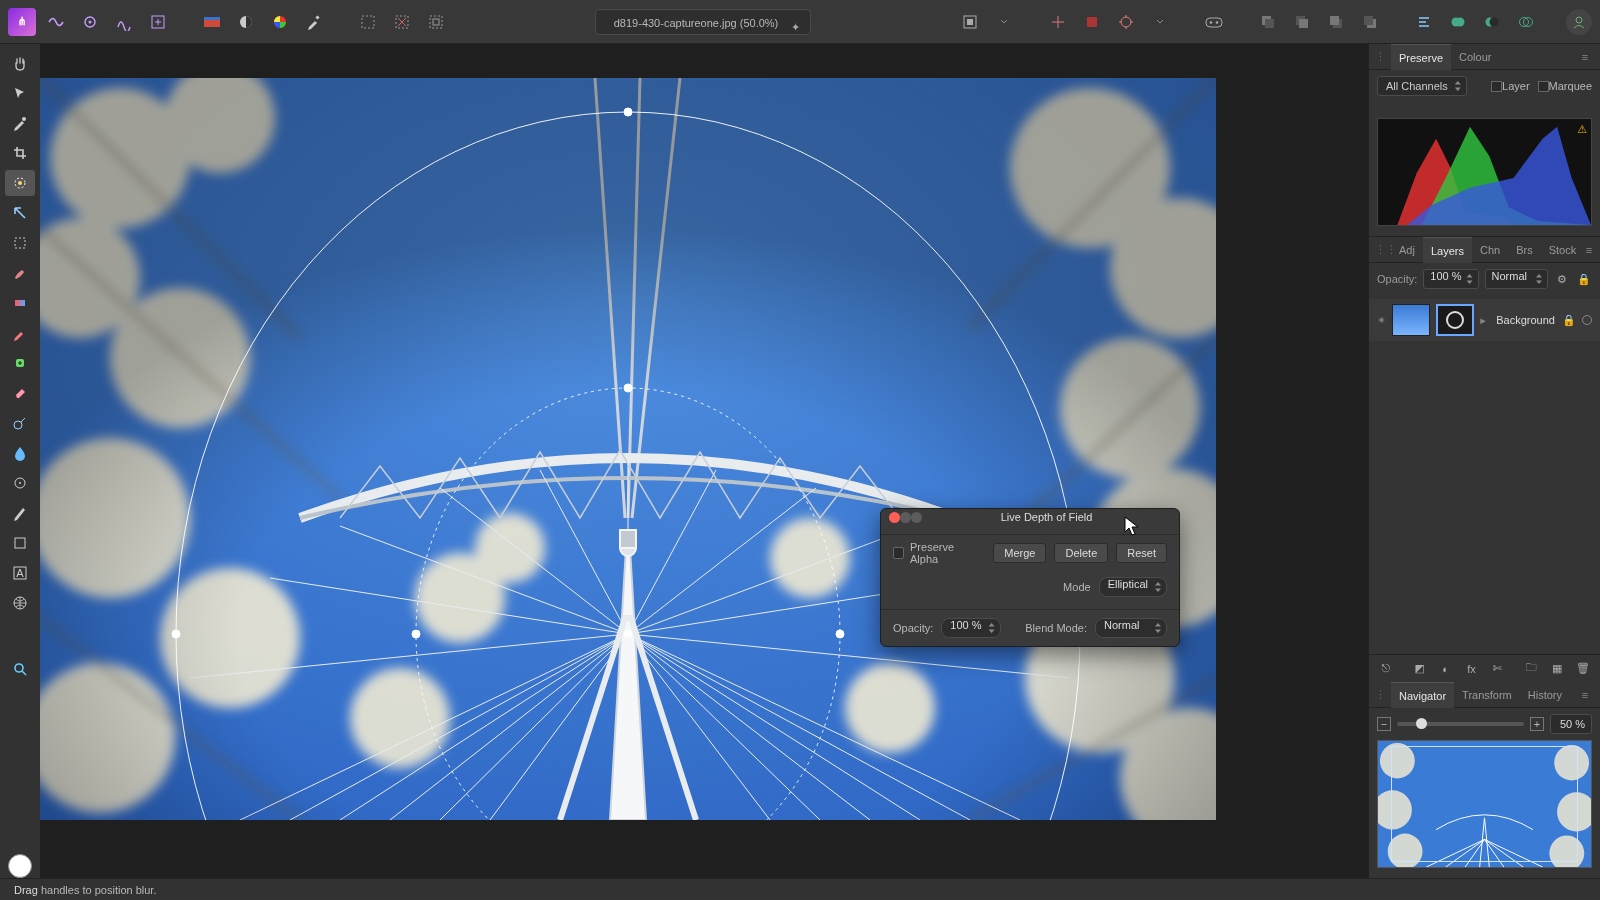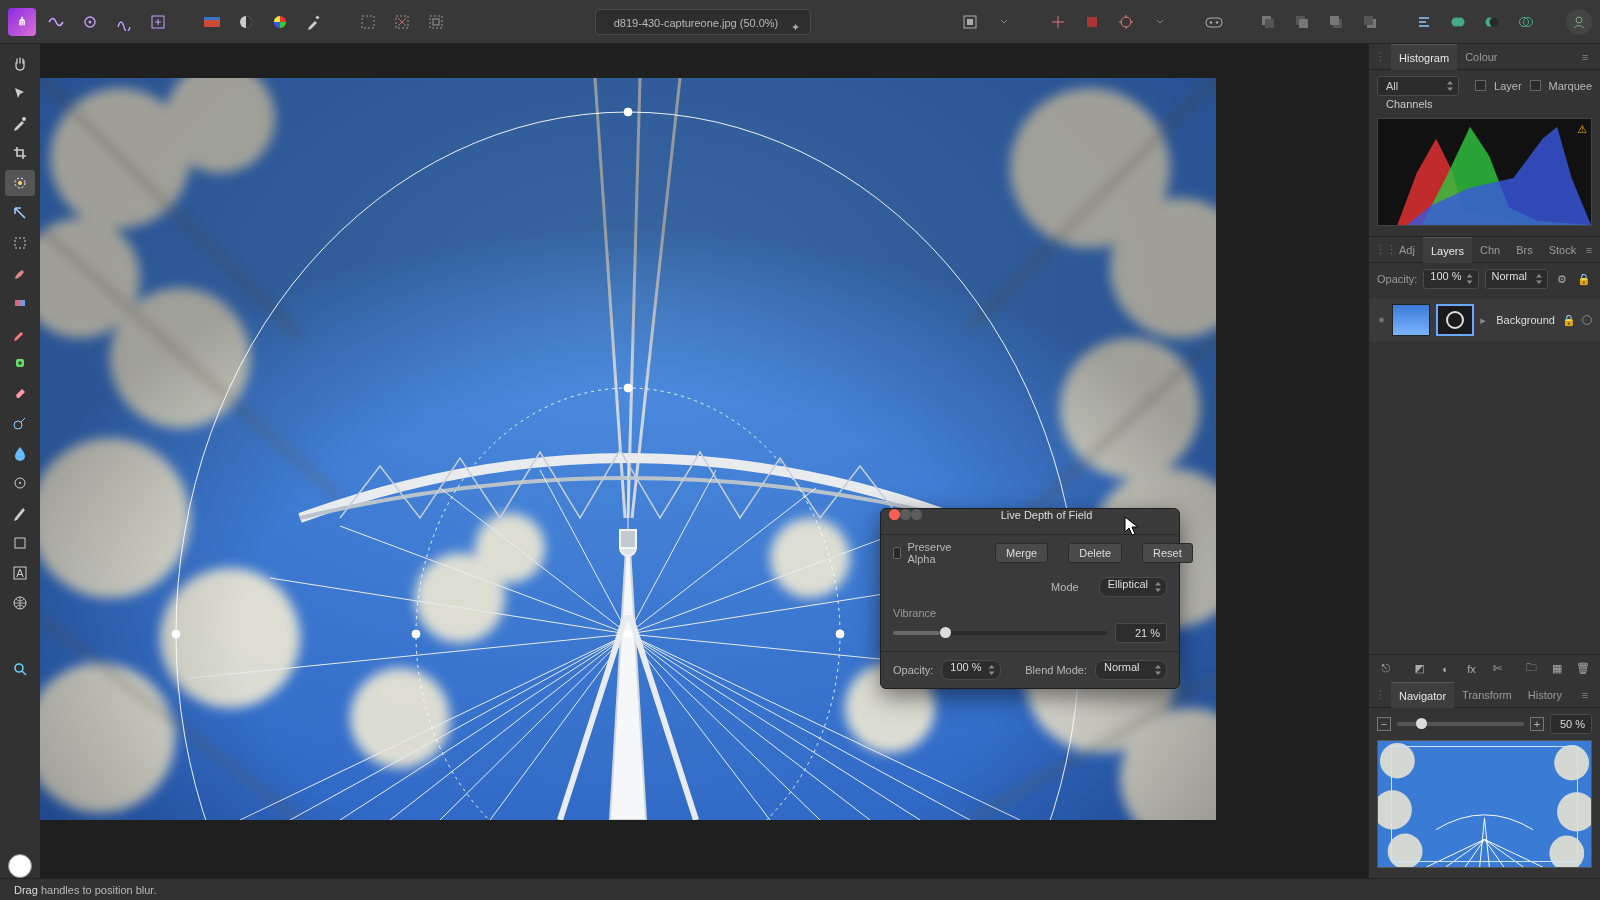--- a/index.html
+++ b/index.html
@@ -30,21 +30,21 @@
 .panel-tabs{height:26px;display:flex;align-items:center;gap:0;border-bottom:1px solid #222;padding:0 6px}
 .panel-tabs .grip{width:12px;color:#666;margin-right:4px}
 .ptab{padding:0 8px;height:26px;line-height:26px;color:#9a9a9a;cursor:pointer}
 .ptab.active{background:#3e3e3e;color:#e6e6e6;border-top:1px solid #555}
 .ptab-menu{margin-left:auto;width:18px;text-align:center;color:#888}
 
 .hist-panel{padding:6px 8px 10px;border-bottom:1px solid #222}
 .hist-bar{display:flex;align-items:center;gap:8px;margin-bottom:22px}
 .hist-sel{background:#2b2b2b;border:1px solid #4b4b4b;border-radius:3px;height:20px;line-height:18px;padding:0 18px 0 8px;position:relative;color:#ccc}
 .stepper::after{content:"";position:absolute;right:5px;top:4px;width:6px;height:10px;background:linear-gradient(#888 0 45%,transparent 45% 55%,#888 55% 100%);clip-path:polygon(50% 0,100% 35%,0 35%,50% 0,0 65%,100% 65%,50% 100%,0 65%)}
-.hist-chk{display:flex;align-items:flex-start;gap:8px;color:#9a9a9a}
+.hist-chk{display:flex;align-items:center;gap:0;color:#9a9a9a}
 .hist-chk input{appearance:none;width:11px;height:11px;border:1px solid #666;background:#2a2a2a}
 .hist-box{width:100%;height:108px;background:#111;border:1px solid #444;position:relative;overflow:hidden}
 .hist-warn{position:absolute;right:4px;top:4px;color:#f0b400}
 
 .layer-opts{display:flex;align-items:center;gap:6px;padding:6px 8px}
 .layer-opts .lbl{color:#9a9a9a}
 .small-input{background:#2b2b2b;border:1px solid #4b4b4b;height:20px;border-radius:3px;padding:0 16px 0 6px;position:relative;color:#ddd}
 .blend-sel{flex:1}
 .mini-icon{width:16px;height:16px;display:flex;align-items:center;justify-content:center;color:#aaa}
 .layer-list{flex:1;overflow:auto;padding:4px 0}
@@ -62,26 +62,26 @@
 
 .nav-panel{padding:6px 8px 10px;display:flex;flex-direction:column;gap:6px}
 .nav-zoom{display:flex;align-items:center;gap:6px}
 .nav-zoom .track{flex:1;height:4px;background:#555;border-radius:2px;position:relative}
 .nav-zoom .knob{position:absolute;top:-4px;width:11px;height:11px;border-radius:6px;background:#ddd}
 .zoom-val{background:#2b2b2b;border:1px solid #4b4b4b;height:20px;line-height:18px;border-radius:3px;padding:0 6px;color:#ddd;min-width:42px;text-align:right}
 .nav-thumb{width:100%;height:128px;border:1px solid #555;background:#3a7bd5;position:relative;overflow:hidden}
 .nav-thumb .view{position:absolute;left:6%;top:4%;right:6%;bottom:4%;border:1px solid #cfe3ff}
 
 .dialog{position:absolute;left:880px;top:508px;width:300px;background:#3a3a3a;border:1px solid #1e1e1e;border-radius:6px;box-shadow:0 8px 24px rgba(0,0,0,.5)}
-.dialog .titlebar{height:26px;display:flex;align-items:flex-start;padding:0 8px;border-bottom:1px solid #2a2a2a}
+.dialog .titlebar{height:26px;display:flex;align-items:flex-end;padding:11px 8px;border-bottom:1px solid #2a2a2a}
 .tl-dot{width:11px;height:11px;border-radius:6px}
 .tl-red{background:#ff5f57}
 .tl-gray{background:#5c5c5c}
 .dialog .title{flex:1;text-align:center;color:#ddd}
-.dialog .row{display:flex;align-items:center;gap:20px;padding:6px 12px}
+.dialog .row{display:flex;align-items:center;gap:8px;padding:6px 12px}
 .dialog .row.right{justify-content:flex-end}
 .dbtn{background:#4a4a4a;border:1px solid #2b2b2b;border-radius:3px;height:20px;line-height:18px;padding:0 10px;color:#ddd}
 .chk{display:flex;align-items:center;gap:6px}
 .chk input{appearance:none;width:12px;height:12px;border:1px solid #666;background:#2a2a2a;border-radius:2px}
 .param{padding:4px 12px 2px}
 .param .plabel{color:#9a9a9a;margin-bottom:4px;display:block}
 .param .prow{display:flex;align-items:center;gap:8px}
 .track2{flex:1;height:4px;background:#2a2a2a;border-radius:2px;position:relative}
 .track2 .fill{position:absolute;left:0;top:0;bottom:0;background:#6a6a6a;border-radius:2px}
 .track2 .knob{position:absolute;top:-4px;width:11px;height:11px;border-radius:6px;background:#ddd}
@@ -508,21 +508,21 @@
         </g>
       </g>
     </svg>
   </div>
 </div>
 
 <div class="rstack">
 
   <div class="panel-tabs">
     <span class="grip">⋮⋮</span>
-    <div class="ptab active">Histogram</div>
+    <div class="ptab active">Preserve</div>
     <div class="ptab">Colour</div>
     <div class="ptab-menu">≡</div>
   </div>
   <div class="hist-panel">
     <div class="hist-bar">
       <div class="hist-sel stepper">All Channels</div>
       <div style="flex:1"></div>
       <label class="hist-chk">
           <input type="checkbox" style="">
           <span>Layer</span>
@@ -637,30 +637,20 @@
     <div style="flex:1"></div>
     <div class="dbtn">Merge</div>
     <div class="dbtn">Delete</div>
     <div class="dbtn">Reset</div>
   </div>
   <div class="row right">
     <span>Mode</span>
     <div class="sel stepper">Elliptical</div>
   </div>
 
-  <div class="param">
-    <span class="plabel">Vibrance</span>
-    <div class="prow">
-      <div class="track2">
-          <div class="fill" style="width:22%"></div>
-          <div class="knob" style="left:22%"></div>
-        </div>
-      <div class="valbox">21 %</div>
-    </div>
-  </div>
 
   <div class="footer">
     <span>Opacity:</span>
     <div class="sel stepper" style="min-width:56px">100 %</div>
     <div style="flex:1"></div>
     <span>Blend Mode:</span>
     <div class="sel stepper" style="min-width:72px">Normal</div>
   </div>
 </div>
 

